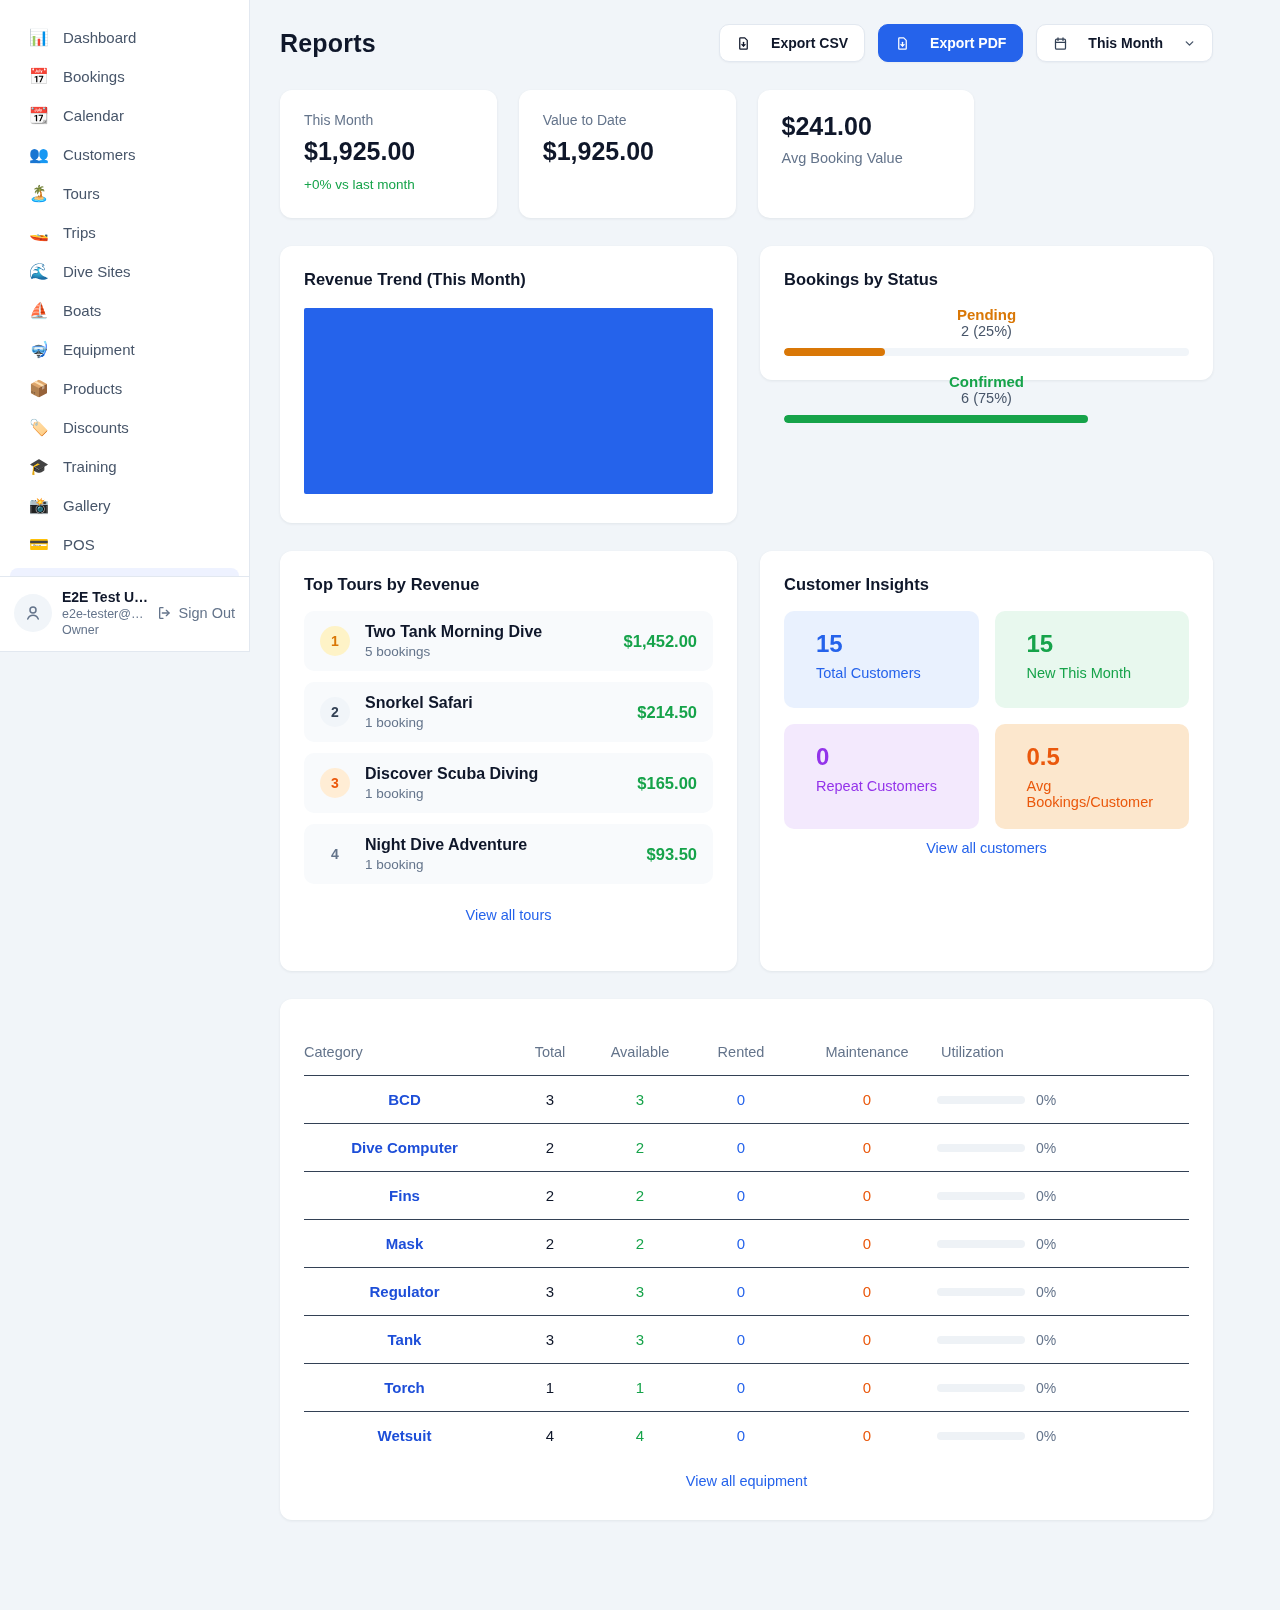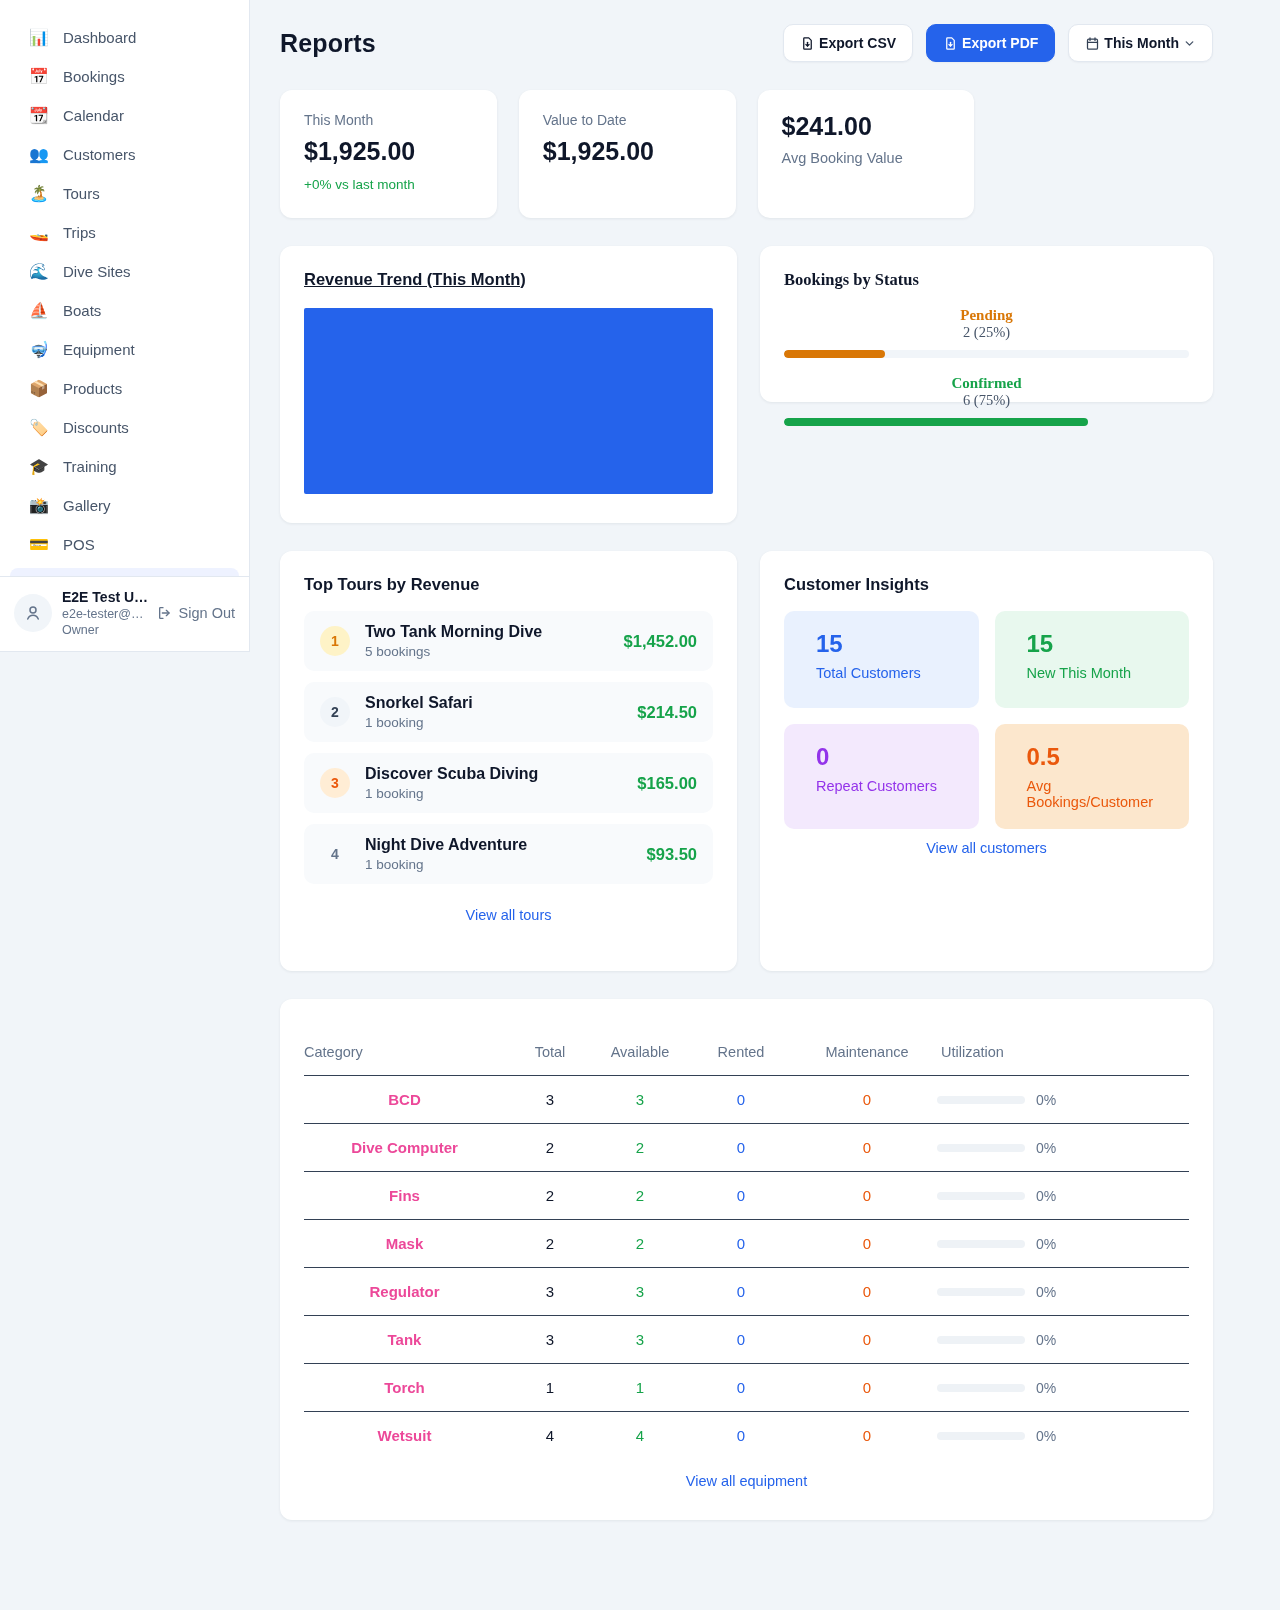--- a/index.html
+++ b/index.html
@@ -49,21 +49,21 @@
     color: #64748b; font-size: 14.5px; cursor: pointer; flex: none; }
 
   
   .main { flex: 1; padding: 24px 67px 40px 30px; min-width: 0; }
   .page-header { display: flex; align-items: center; justify-content: space-between; margin-bottom: 28px; }
   .page-title { font-size: 25px; font-weight: 800; letter-spacing: .2px; }
   .header-actions { display: flex; gap: 13px; }
   .btn {
     height: 38px; padding: 0 16px; border-radius: 10px;
     border: 1px solid #e2e8f0; background: #fff;
-    display: inline-flex; align-items: center; gap: 4px;
+    display: inline-flex; align-items: center; gap: 20px;
     font-size: 14px; font-weight: 700; color: #0f172a; cursor: pointer;
     font-family: "Liberation Sans", sans-serif;
     box-shadow: 0 1px 2px rgba(15,23,42,.04);
   }
   .btn-primary { background: #2563eb; border-color: #2563eb; color: #fff; }
   .btn svg { flex: none; }
 
   .card {
     background: #fff; border-radius: 12px; padding: 24px;
     box-shadow: 0 1px 3px rgba(15,23,42,.07);
@@ -75,24 +75,24 @@
   .stat-card { min-height: 128px; padding: 22px 24px; }
   .stat-label { font-size: 14px; color: #64748b; }
   .stat-value { font-size: 25px; font-weight: 800; margin-top: 9px; color: #0f172a; }
   .stat-delta { font-size: 13.5px; color: #16a34a; margin-top: 11px; }
   .stat-card.value-first .stat-value { margin-top: 0; }
   .stat-card.value-first .stat-label { margin-top: 9px; font-size: 14.5px; }
 
   
   .row-2col { display: grid; grid-template-columns: 457px 453px; gap: 23px; margin-bottom: 28px; align-items: start; }
 
-  .revenue-card { height: 277px; text-decoration: underline; }
+  .revenue-card { height: 277px; }
   .revenue-chart { margin-top: 19px; height: 186px; border-radius: 2px; }
 
-  .status-card { height: 156px; font-family: Liberation Serif, serif; }
+  .status-card { height: 134px; }
   .status-row { margin-top: 17px; }
   .status-line { display: flex; align-items: center; justify-content: space-between; flex-direction: column; }
   .status-label { font-size: 15px; font-weight: 700; }
   .status-count { font-size: 14.5px; color: #475569; }
   .bar-track { margin-top: 9px; height: 8px; border-radius: 4px; background: #f1f5f9; overflow: hidden; }
   .bar-fill { height: 8px; border-radius: 4px; }
 
   .tall-card { height: 420px; }
 
   
@@ -125,21 +125,21 @@
     font-size: 14.5px; font-weight: 400; color: #64748b; text-align: center;
     padding: 0 0 15px 0; border-bottom: 1px solid #334155;
   }
   table.equip th:first-child { text-align: left; }
   table.equip th:last-child { text-align: left; padding-left: 4px; }
   table.equip td {
     padding: 15px 0; border-bottom: 1px solid #334155;
     font-size: 15px; text-align: center;
   }
   table.equip tr:last-child td { border-bottom: none; padding-bottom: 6px; }
-  td.cat { text-align: left; font-weight: 700; color: #ec4899; font-size: 15.5px; }
+  td.cat { text-align: left; font-weight: 700; color: #1d4ed8; font-size: 15.5px; }
   td.avail { color: #16a34a; }
   td.rented { color: #2563eb; }
   td.maint { color: #ea580c; }
   td.util { text-align: left; padding-left: 4px; }
   .util-wrap { display: flex; align-items: center; gap: 11px; }
   .util-bar { width: 88px; height: 8px; border-radius: 4px; background: #eef2f6; }
   .util-pct { font-size: 14px; color: #64748b; }
 
   .col-total { width: 90px; } .col-avail { width: 90px; } .col-rented { width: 112px; }
   .col-maint { width: 140px; } .col-util { width: 252px; }

